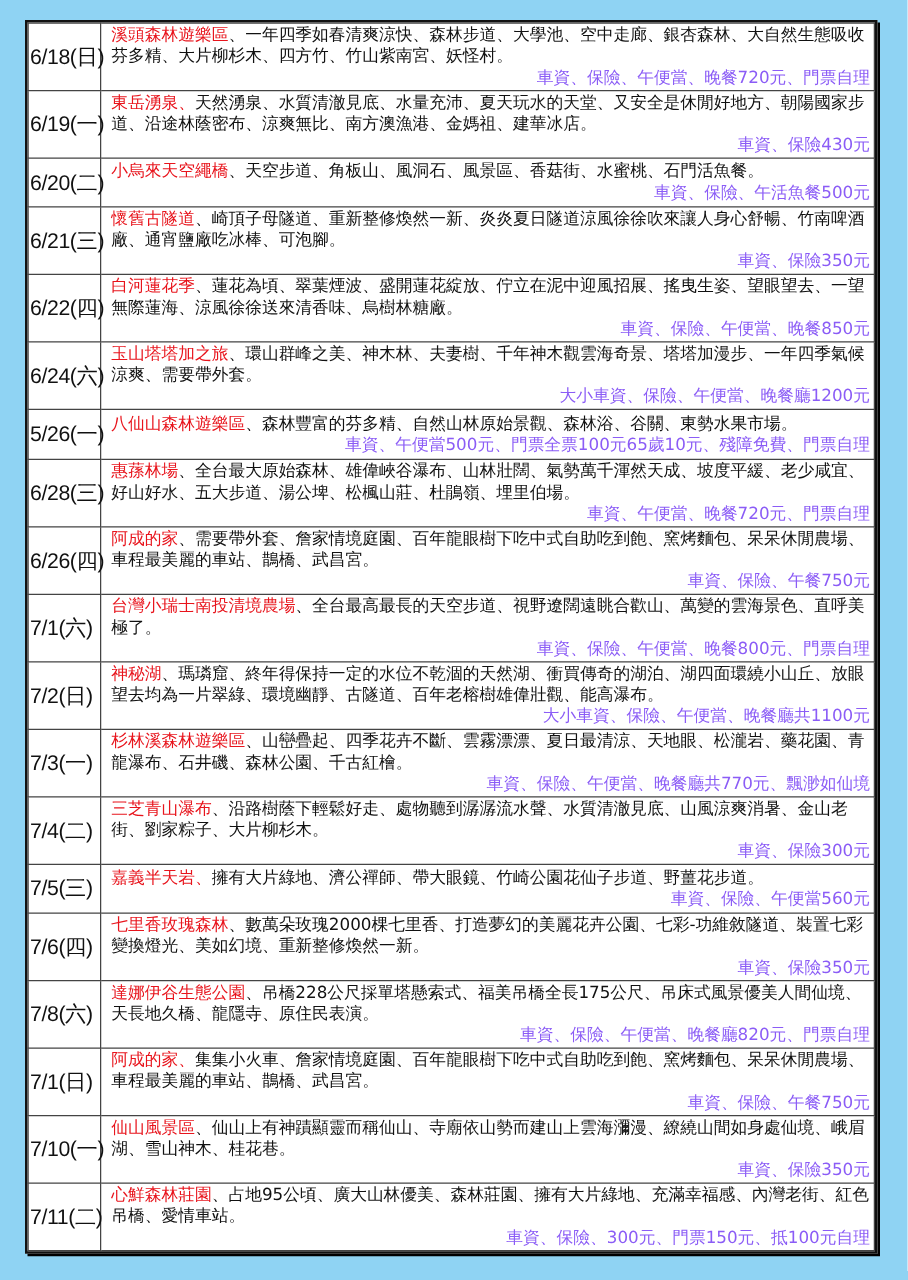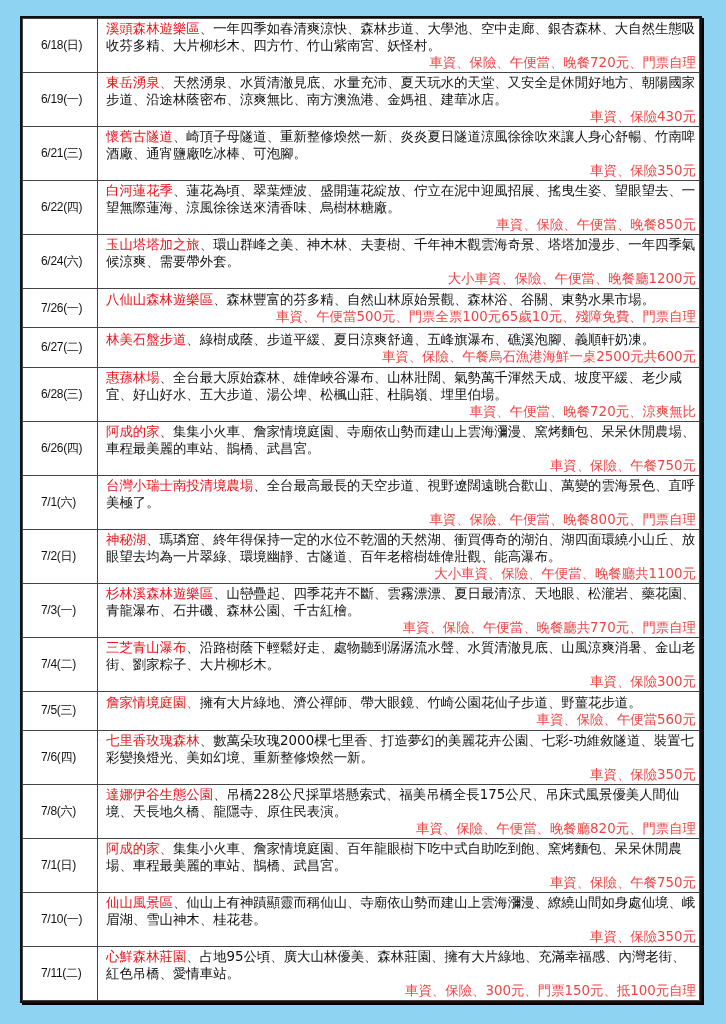--- a/index.html
+++ b/index.html
@@ -29,30 +29,30 @@
     border: 1px solid #444;
     padding: 0 2px;
     vertical-align: middle;
     font-size: 13.4px;
     line-height: 17px;
     color: #111;
   }
   td.date {
     width: 56px;
     font-family: "Liberation Sans", sans-serif;
-    font-size: 12px;
+    font-size: 17px;
     font-weight: normal;
     white-space: nowrap;
-    padding: 0 0 0 18px;
+    padding: 0 0 0 1px;
     letter-spacing: -0.3px;
   }
   td.desc { padding-left: 8px; padding-right: 3px; }
   .title { color: #e8141c; }
   .price {
-    color: #ef4444;
+    color: #8b5cf6;
     display: block;
     text-align: right;
   }
   .price.inline { display: inline; }
   .body-text { color: #111; }
 </style>
 </head>
 <body>
 
 <div class="sheet">
@@ -65,20 +65,26 @@
     </td>
   </tr>
 
   <tr style="height: 38px;">
     <td class="date">6/19(一)</td>
     <td class="desc">
       <span class="title">東岳湧泉、</span><span class="body-text">天然湧泉、水質清澈見底、水量充沛、夏天玩水的天堂、又安全是休閒好地方、朝陽國家步道、沿途林蔭密布、涼爽無比、南方澳漁港、金媽祖、建華冰店。</span><span class="price">車資、保險430元</span>
     </td>
   </tr>
 
+  <tr style="height: 38px;">
+    <td class="date">6/20(二)</td>
+    <td class="desc">
+      <span class="title">小烏來天空繩橋</span><span class="body-text">、天空步道、角板山、風洞石、風景區、香菇街、水蜜桃、石門活魚餐。</span><span class="price">車資、保險、午活魚餐500元</span>
+    </td>
+  </tr>
 
   <tr style="height: 38px;">
     <td class="date">6/21(三)</td>
     <td class="desc">
       <span class="title">懷舊古隧道</span><span class="body-text">、崎頂子母隧道、重新整修煥然一新、炎炎夏日隧道涼風徐徐吹來讓人身心舒暢、竹南啤酒廠、通宵鹽廠吃冰棒、可泡腳。</span><span class="price">車資、保險350元</span>
     </td>
   </tr>
 
   <tr style="height: 38px;">
     <td class="date">6/22(四)</td>
@@ -89,79 +95,73 @@
 
   <tr style="height: 38px;">
     <td class="date">6/24(六)</td>
     <td class="desc">
       <span class="title">玉山塔塔加之旅</span><span class="body-text">、環山群峰之美、神木林、夫妻樹、千年神木觀雲海奇景、塔塔加漫步、一年四季氣候涼爽、需要帶外套。</span><span class="price">大小車資、保險、午便當、晚餐廳1200元</span>
     </td>
   </tr>
 
 
   <tr style="height: 38px;">
-    <td class="date">7/26(一)</td>
+    <td class="date">5/26(一)</td>
     <td class="desc">
       <span class="title">八仙山森林遊樂區</span><span class="body-text">、森林豐富的芬多精、自然山林原始景觀、森林浴、谷關、東勢水果市場。</span><span class="price">車資、午便當500元、門票全票100元65歲10元、殘障免費、門票自理</span>
     </td>
   </tr>
 
-  <tr style="height: 38px;">
-    <td class="date">6/27(二)</td>
-    <td class="desc">
-      <span class="title">林美石盤步道</span><span class="body-text">、綠樹成蔭、步道平緩、夏日涼爽舒適、五峰旗瀑布、礁溪泡腳、義順軒奶凍。</span><span class="price">車資、保險、午餐烏石漁港海鮮一桌2500元共600元</span>
-    </td>
-  </tr>
 
   <tr style="height: 52px;">
     <td class="date">6/28(三)</td>
     <td class="desc">
-      <span class="title">惠蓀林場</span><span class="body-text">、全台最大原始森林、雄偉峽谷瀑布、山林壯闊、氣勢萬千渾然天成、坡度平緩、老少咸宜、好山好水、五大步道、湯公埤、松楓山莊、杜鵑嶺、埋里伯場。</span><span class="price">車資、午便當、晚餐720元、涼爽無比</span>
+      <span class="title">惠蓀林場</span><span class="body-text">、全台最大原始森林、雄偉峽谷瀑布、山林壯闊、氣勢萬千渾然天成、坡度平緩、老少咸宜、好山好水、五大步道、湯公埤、松楓山莊、杜鵑嶺、埋里伯場。</span><span class="price">車資、午便當、晚餐720元、門票自理</span>
     </td>
   </tr>
 
   <tr style="height: 38px;">
     <td class="date">6/26(四)</td>
     <td class="desc">
-      <span class="title">阿成的家</span><span class="body-text">、集集小火車、詹家情境庭園、寺廟依山勢而建山上雲海瀰漫、窯烤麵包、呆呆休閒農場、車程最美麗的車站、鵲橋、武昌宮。</span><span class="price">車資、保險、午餐750元</span>
+      <span class="title">阿成的家</span><span class="body-text">、需要帶外套、詹家情境庭園、百年龍眼樹下吃中式自助吃到飽、窯烤麵包、呆呆休閒農場、車程最美麗的車站、鵲橋、武昌宮。</span><span class="price">車資、保險、午餐750元</span>
     </td>
   </tr>
 
   <tr style="height: 38px;">
     <td class="date">7/1(六)</td>
     <td class="desc">
       <span class="title">台灣小瑞士南投清境農場</span><span class="body-text">、全台最高最長的天空步道、視野遼闊遠眺合歡山、萬變的雲海景色、直呼美極了。</span><span class="price">車資、保險、午便當、晚餐800元、門票自理</span>
     </td>
   </tr>
 
   <tr style="height: 52px;">
     <td class="date">7/2(日)</td>
     <td class="desc">
       <span class="title">神秘湖</span><span class="body-text">、瑪璘窟、終年得保持一定的水位不乾涸的天然湖、衝買傳奇的湖泊、湖四面環繞小山丘、放眼望去均為一片翠綠、環境幽靜、古隧道、百年老榕樹雄偉壯觀、能高瀑布。</span><span class="price">大小車資、保險、午便當、晚餐廳共1100元</span>
     </td>
   </tr>
 
   <tr style="height: 38px;">
     <td class="date">7/3(一)</td>
     <td class="desc">
-      <span class="title">杉林溪森林遊樂區</span><span class="body-text">、山巒疊起、四季花卉不斷、雲霧漂漂、夏日最清涼、天地眼、松瀧岩、藥花園、青龍瀑布、石井磯、森林公園、千古紅檜。</span><span class="price">車資、保險、午便當、晚餐廳共770元、門票自理</span>
+      <span class="title">杉林溪森林遊樂區</span><span class="body-text">、山巒疊起、四季花卉不斷、雲霧漂漂、夏日最清涼、天地眼、松瀧岩、藥花園、青龍瀑布、石井磯、森林公園、千古紅檜。</span><span class="price">車資、保險、午便當、晚餐廳共770元、飄渺如仙境</span>
     </td>
   </tr>
 
   <tr style="height: 38px;">
     <td class="date">7/4(二)</td>
     <td class="desc">
       <span class="title">三芝青山瀑布</span><span class="body-text">、沿路樹蔭下輕鬆好走、處物聽到潺潺流水聲、水質清澈見底、山風涼爽消暑、金山老街、劉家粽子、大片柳杉木。</span><span class="price">車資、保險300元</span>
     </td>
   </tr>
 
   <tr style="height: 38px;">
     <td class="date">7/5(三)</td>
     <td class="desc">
-      <span class="title">詹家情境庭園、</span><span class="body-text">擁有大片綠地、濟公禪師、帶大眼鏡、竹崎公園花仙子步道、野薑花步道。</span><span class="price">車資、保險、午便當560元</span>
+      <span class="title">嘉義半天岩、</span><span class="body-text">擁有大片綠地、濟公禪師、帶大眼鏡、竹崎公園花仙子步道、野薑花步道。</span><span class="price">車資、保險、午便當560元</span>
     </td>
   </tr>
 
   <tr style="height: 38px;">
     <td class="date">7/6(四)</td>
     <td class="desc">
       <span class="title">七里香玫瑰森林</span><span class="body-text">、數萬朵玫瑰2000棵七里香、打造夢幻的美麗花卉公園、七彩-功維敘隧道、裝置七彩變換燈光、美如幻境、重新整修煥然一新。</span><span class="price">車資、保險350元</span>
     </td>
   </tr>
 

